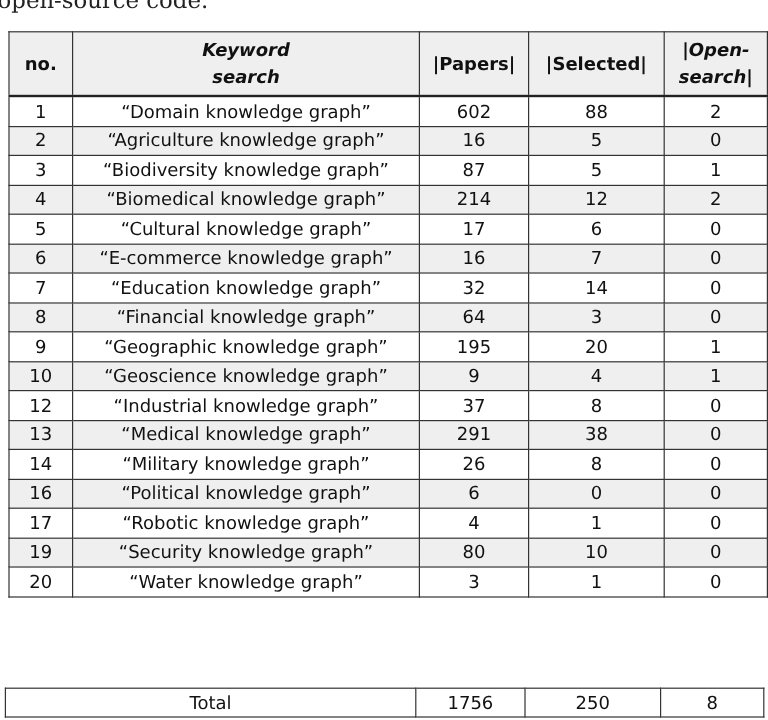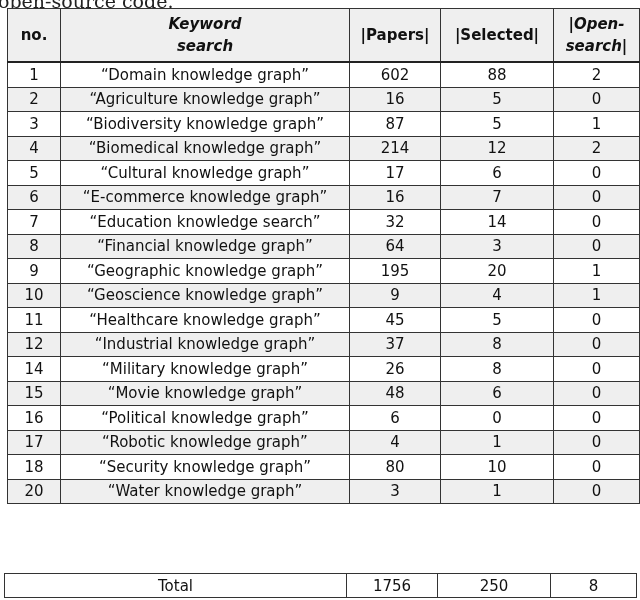--- a/index.html
+++ b/index.html
@@ -6,21 +6,21 @@
   body {
     width: 640px; height: 600px; overflow: hidden; position: relative;
     font-family: "DejaVu Sans", sans-serif; color: #111;
   }
   .caption-tail {
     position: absolute; left: -2px; top: -10px;
     font-family: "DejaVu Serif", serif; font-size: 19px; color: #222;
     white-space: nowrap;
   }
   table.kg {
-    position: absolute; left: 7px; top: 8px;
+    position: absolute; left: 7px; top: 26px;
     border-collapse: collapse; table-layout: fixed;
     width: 632px;
     font-family: "DejaVu Sans", sans-serif;
     font-size: 15px;
   }
   table.kg td, table.kg th {
     border: 1px solid #333;
     text-align: center; vertical-align: middle;
     padding: 0; line-height: 16px; white-space: nowrap; overflow: hidden;
   }
@@ -116,21 +116,21 @@
       </tr>
       <tr>
         <td>6</td>
         <td>“E-commerce knowledge graph”</td>
         <td>16</td>
         <td>7</td>
         <td>0</td>
       </tr>
       <tr>
         <td>7</td>
-        <td>“Education knowledge search”</td>
+        <td>“Education knowledge graph”</td>
         <td>32</td>
         <td>14</td>
         <td>0</td>
       </tr>
       <tr>
         <td>8</td>
         <td>“Financial knowledge graph”</td>
         <td>64</td>
         <td>3</td>
         <td>0</td>
@@ -143,63 +143,56 @@
         <td>1</td>
       </tr>
       <tr>
         <td>10</td>
         <td>“Geoscience knowledge graph”</td>
         <td>9</td>
         <td>4</td>
         <td>1</td>
       </tr>
       <tr>
-        <td>11</td>
-        <td>“Healthcare knowledge graph”</td>
-        <td>45</td>
-        <td>5</td>
-        <td>0</td>
-      </tr>
-      <tr>
         <td>12</td>
         <td>“Industrial knowledge graph”</td>
         <td>37</td>
         <td>8</td>
         <td>0</td>
       </tr>
       <tr>
+        <td>13</td>
+        <td>“Medical knowledge graph”</td>
+        <td>291</td>
+        <td>38</td>
+        <td>0</td>
+      </tr>
+      <tr>
         <td>14</td>
         <td>“Military knowledge graph”</td>
         <td>26</td>
         <td>8</td>
         <td>0</td>
       </tr>
       <tr>
-        <td>15</td>
-        <td>“Movie knowledge graph”</td>
-        <td>48</td>
-        <td>6</td>
-        <td>0</td>
-      </tr>
-      <tr>
         <td>16</td>
         <td>“Political knowledge graph”</td>
         <td>6</td>
         <td>0</td>
         <td>0</td>
       </tr>
       <tr>
         <td>17</td>
         <td>“Robotic knowledge graph”</td>
         <td>4</td>
         <td>1</td>
         <td>0</td>
       </tr>
       <tr>
-        <td>18</td>
+        <td>19</td>
         <td>“Security knowledge graph”</td>
         <td>80</td>
         <td>10</td>
         <td>0</td>
       </tr>
       <tr>
         <td>20</td>
         <td>“Water knowledge graph”</td>
         <td>3</td>
         <td>1</td>

